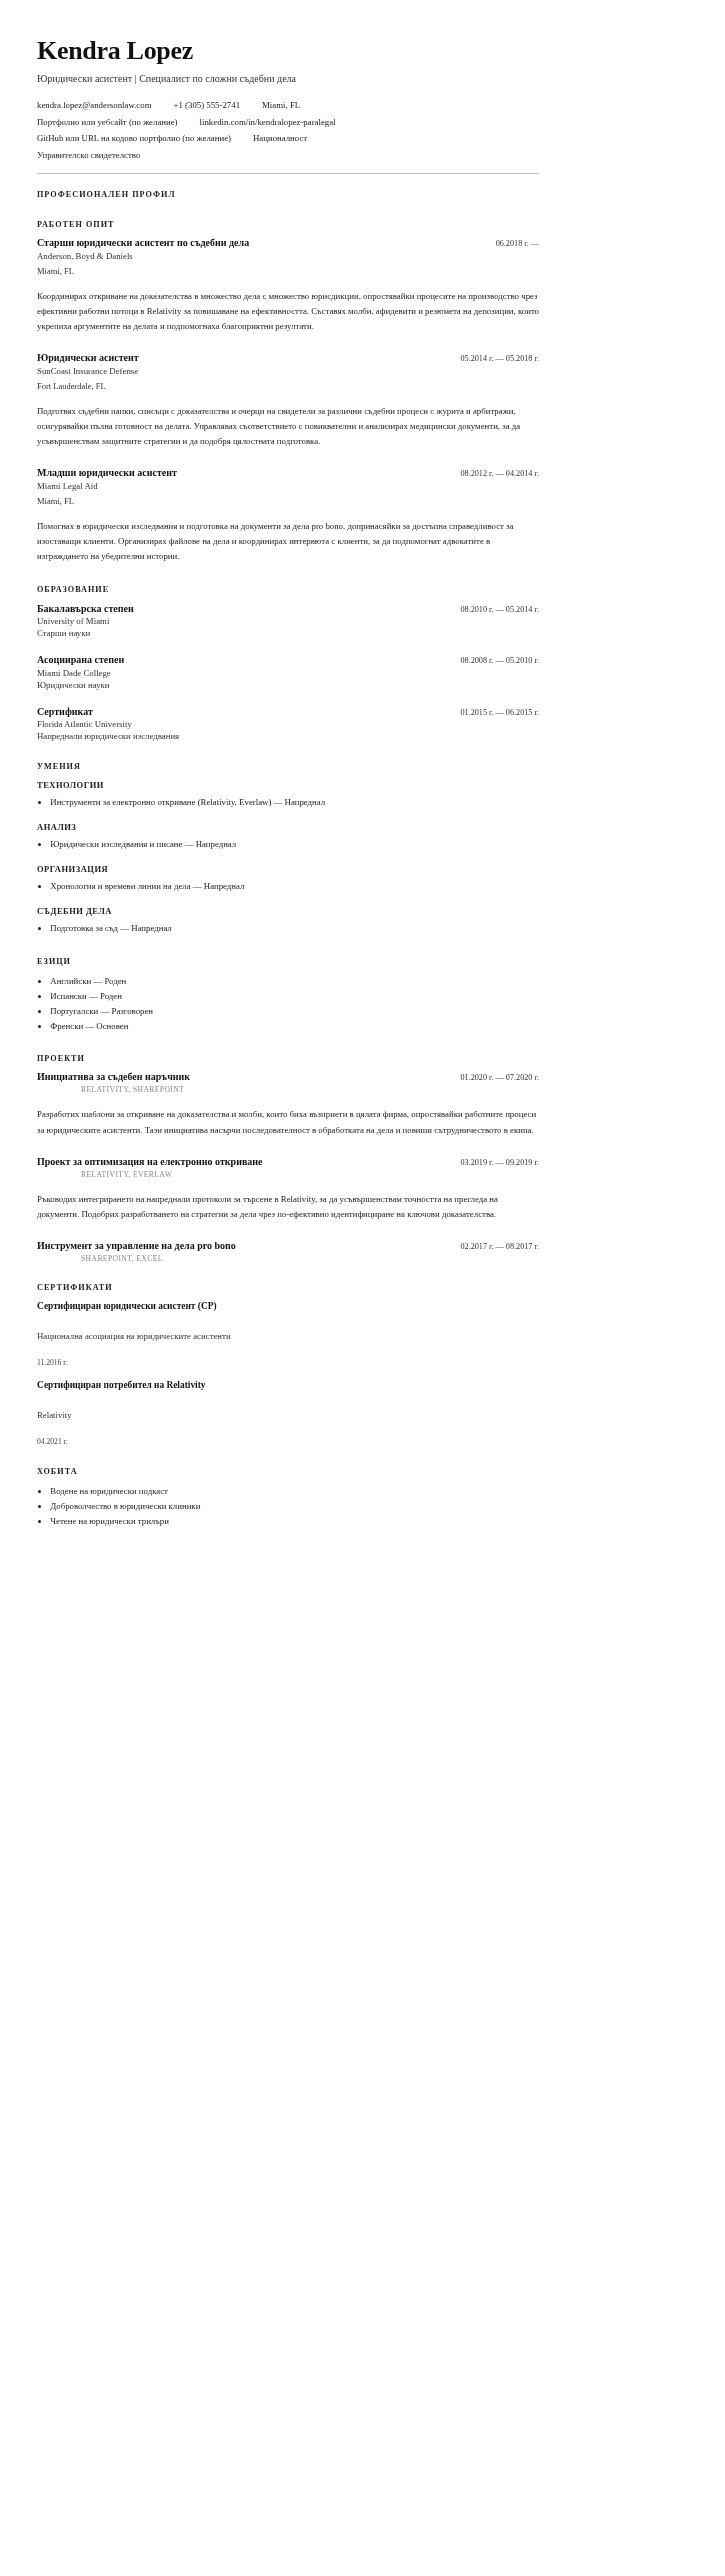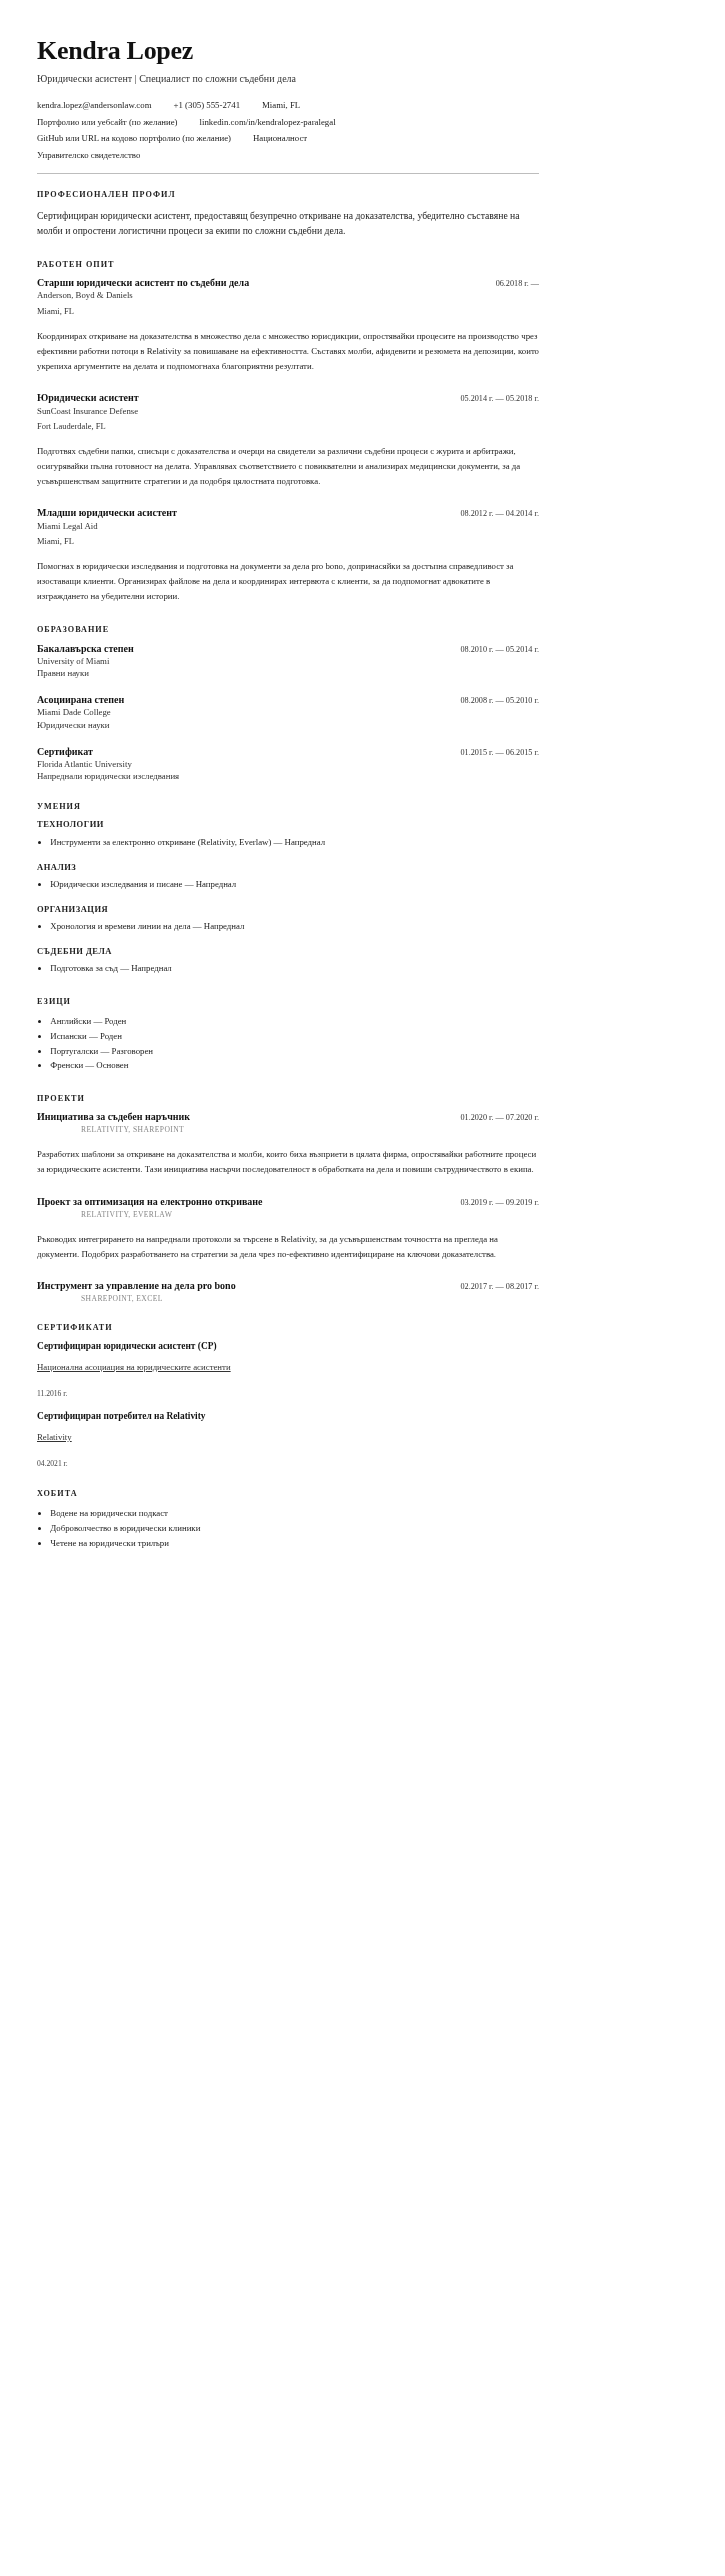--- a/index.html
+++ b/index.html
@@ -139,22 +139,21 @@
   .cert-entry { margin-bottom: 13.3px; }
   .cert-entry:last-child { margin-bottom: 0; }
   .cert-name {
     font-size: 9.4px;
     font-weight: bold;
     color: #111;
   }
   .cert-issuer {
     font-size: 8.8px;
     color: #333;
-    margin-top: 11px;
-    text-decoration: underline;
+    margin-top: 20px;
   }
   .cert-date {
     font-size: 7.6px;
     color: #444;
     margin-top: 17px;
   }
 </style>
 </head>
 <body>
 
@@ -177,21 +176,20 @@
     <span class="item">Националност</span>
   </div>
   <div class="contact-line">
     <span class="item">Управителско свидетелство</span>
   </div>
 
   <hr class="rule">
 
   <div class="section">
     <div class="section-title">ПРОФЕСИОНАЛЕН ПРОФИЛ</div>
-    <p class="summary-text">Сертифициран юридически асистент, предоставящ безупречно откриване на доказателства, убедително съставяне на молби и опростени логистични процеси за екипи по сложни съдебни дела.</p>
   </div>
 
   <div class="section">
     <div class="section-title">РАБОТЕН ОПИТ</div>
 
     <div class="entry">
       <div class="entry-head">
         <span class="entry-title">Старши юридически асистент по съдебни дела</span>
         <span class="entry-date">06.2018 г. —</span>
       </div>
@@ -223,21 +221,21 @@
 
   <div class="section">
     <div class="section-title">ОБРАЗОВАНИЕ</div>
 
     <div class="edu-entry">
       <div class="entry-head">
         <span class="entry-title">Бакалавърска степен</span>
         <span class="entry-date">08.2010 г. — 05.2014 г.</span>
       </div>
       <div class="entry-sub">University of Miami</div>
-      <div class="edu-field">Правни науки</div>
+      <div class="edu-field">Старши науки</div>
     </div>
 
     <div class="edu-entry">
       <div class="entry-head">
         <span class="entry-title">Асоциирана степен</span>
         <span class="entry-date">08.2008 г. — 05.2010 г.</span>
       </div>
       <div class="entry-sub">Miami Dade College</div>
       <div class="edu-field">Юридически науки</div>
     </div>

